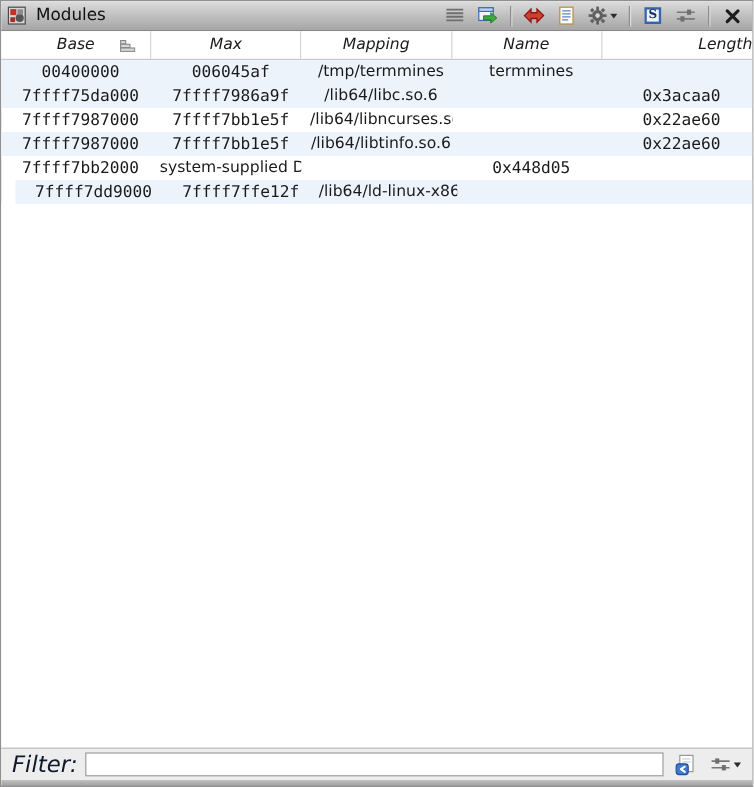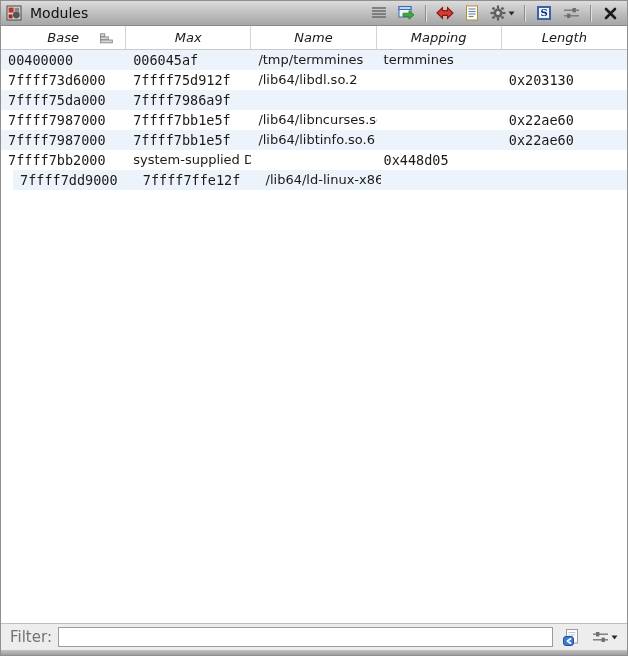--- a/index.html
+++ b/index.html
@@ -52,42 +52,43 @@
     border-bottom:1px solid #c9c9c9;
     font-size:13px;
   }
   .hcell {
     flex:0 0 20%; position:relative;
     display:flex; align-items:center; justify-content:center;
     border-right:1px solid #d4d4d4;
     cursor:pointer;
     font-style:italic;
   }
-  .hcell:last-child { border-right:none; }
+  .hcell:last-child { border-right:none;justify-content:flex-end; }
   .sort-icon { position:absolute; right:12px; top:7px; }
 
   
   .tbody { flex:0 0 auto; }
   .trow { display:flex; height:20px; line-height:20px; font-size:13px; }
   .cell {
     flex:0 0 20%; overflow:hidden; white-space:nowrap;
     padding-left:7px;
+    text-align:center;
   }
   .mono { font-family:"DejaVu Sans Mono","Liberation Mono",monospace; font-size:13.5px; }
   .filler { flex:1 1 auto; background:#ffffff; }
 
   
   .filterbar {
     flex:0 0 27px; height:27px;
     background:#ededed;
     border-top:1px solid #bdbdbd;
     display:flex; align-items:center;
     padding:0 6px 0 9px; gap:6px;
   }
-  .filterbar .flabel { font-size:15px; color:#737373; flex:0 0 auto; }
+  .filterbar .flabel { font-size:19px; color:#0f172a; flex:0 0 auto;font-style:italic; }
   .filterbar input {
     flex:1 1 auto; height:20px;
     border:1px solid #9b9b9b; background:#ffffff;
     font-size:13px; padding:0 4px; outline:none;
     font-family:"DejaVu Sans","Liberation Sans",sans-serif;
   }
   .fbtn {
     border:none; background:transparent; padding:1px;
     width:24px; height:22px; flex:0 0 auto;
     display:flex; align-items:center; justify-content:center;
@@ -225,48 +226,43 @@
       <rect x="0.5" y="0.8" width="4.2" height="2.8"></rect>
       <rect x="0.5" y="3.9" width="7.8" height="2.8"></rect>
       <rect x="0.5" y="7" width="11.8" height="2.8"></rect>
     </g>
   </svg>
 </div>
       <div class="hcell">
         <span>Max</span>
       </div>
       <div class="hcell">
+        <span>Mapping</span>
+      </div>
+      <div class="hcell">
         <span>Name</span>
-      </div>
-      <div class="hcell">
-        <span>Mapping</span>
       </div>
       <div class="hcell">
         <span>Length</span>
       </div>
     </div>
 
   <div class="tbody" id="tbody">
       <div class="trow" style="background: rgb(236, 243, 251);">
         <div class="cell mono">00400000</div>
         <div class="cell mono">006045af</div>
         <div class="cell">/tmp/termmines</div>
         <div class="cell">termmines</div>
       </div>
-      <div class="trow">
-        <div class="cell mono">7ffff73d6000</div>
-        <div class="cell mono">7ffff75d912f</div>
-        <div class="cell">/lib64/libdl.so.2</div>
-        <div class="cell"></div>
-        <div class="cell mono">0x203130</div>
-      </div>
       <div class="trow" style="background: rgb(236, 243, 251);">
         <div class="cell mono">7ffff75da000</div>
         <div class="cell mono">7ffff7986a9f</div>
-        <div class="cell"></div>
+        <div class="cell">/lib64/libc.so.6</div>
+        <div class="cell"></div>
+        <div class="cell mono">0x3acaa0</div>
       </div>
       <div class="trow">
         <div class="cell mono">7ffff7987000</div>
         <div class="cell mono">7ffff7bb1e5f</div>
         <div class="cell">/lib64/libncurses.so</div>
         <div class="cell"></div>
         <div class="cell mono">0x22ae60</div>
       </div>
       <div class="trow" style="background: rgb(236, 243, 251);">
         <div class="cell mono">7ffff7987000</div>

